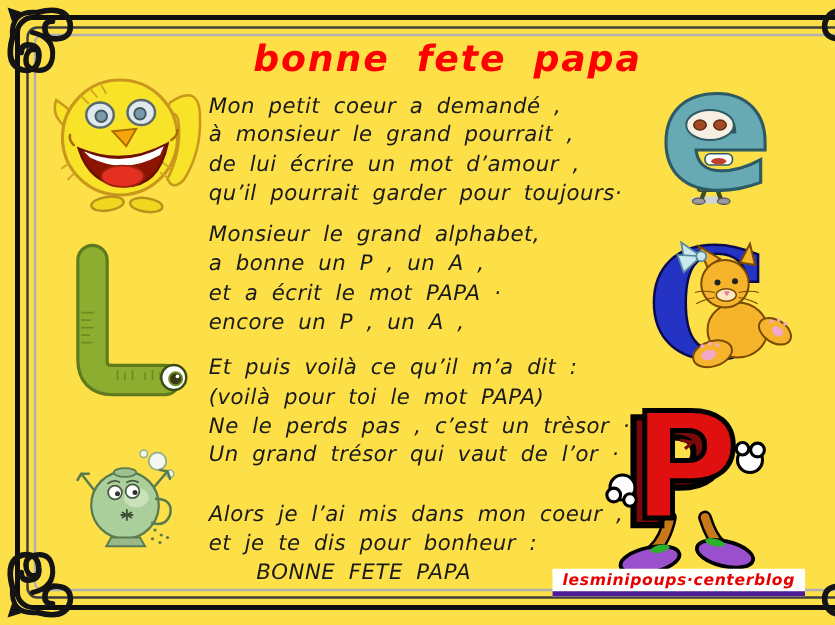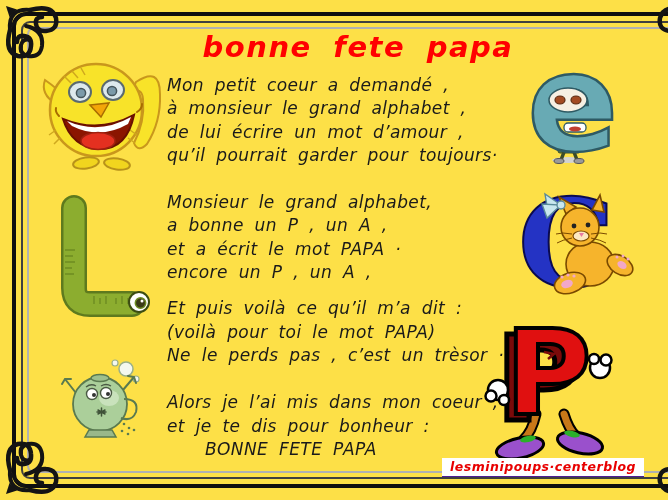--- a/index.html
+++ b/index.html
@@ -22,38 +22,38 @@
     position:absolute;left:0;right:0;top:30px;text-align:center;
     color:#ff0000;font-size:29px;font-style:italic;font-weight:600;
     letter-spacing:1.5px;word-spacing:10px;z-index:3;
   }
   
   .poem{
     position:absolute;left:167px;top:74px;width:345px;
     color:#1a1a1a;font-size:17px;font-style:italic;font-weight:500;
     line-height:23.3px;letter-spacing:0.4px;word-spacing:5px;z-index:3;
   }
-  .stanza-1{margin-bottom:24px;}
+  .stanza-1{margin-bottom:10px;}
   .stanza-2{margin-bottom:13px;}
   .stanza-3{margin-bottom:24px;}
   .closing{margin-left:38px;}
   
   .illu{position:absolute;z-index:1;}
   .illu-sun{left:34px;top:58px;}
   .illu-l{left:52px;top:192px;}
   .illu-teapot{left:56px;top:356px;}
   .illu-e{left:526px;top:64px;}
   .illu-c{left:518px;top:186px;}
   .illu-p{left:484px;top:308px;z-index:3;}
   
   .watermark{
     position:absolute;right:72px;bottom:23px;z-index:4;
     background:#ffffff;padding:1px 8px 2px 8px;
     color:#e80000;font-size:12.5px;font-style:italic;font-weight:bold;
-    letter-spacing:0.5px;border-bottom:1px solid #4c1d95;
+    letter-spacing:0.5px;border-bottom:4px solid #4c1d95;
   }
 </style>
 </head>
 <body>
 
 <div class="card">
 
   <svg width="0" height="0" style="position:absolute" aria-hidden="true">
     <defs>
       <g id="flourish">
@@ -83,34 +83,35 @@
     </svg>
   <svg class="corner br" viewBox="0 0 84 84">
       <use href="#flourish"></use>
     </svg>
 
   <div class="title">bonne fete papa</div>
 
   <div class="poem">
     <div class="stanza-1">
       <div>Mon petit coeur a demandé ,</div>
-      <div>à monsieur le grand alphabet ,</div>
+      <div>à monsieur le grand pourrait ,</div>
       <div>de lui écrire un mot d’amour ,</div>
       <div>qu’il pourrait garder pour toujours·</div>
     </div>
     <div class="stanza-2">
       <div>Monsieur le grand alphabet,</div>
       <div>a bonne un P , un A ,</div>
       <div>et a écrit le mot PAPA ·</div>
       <div>encore un P , un A ,</div>
     </div>
     <div class="stanza-3">
       <div>Et puis voilà ce qu’il m’a dit :</div>
       <div>(voilà pour toi le mot PAPA)</div>
       <div>Ne le perds pas , c’est un trèsor ·</div>
+      <div>Un grand trésor qui vaut de l’or ·</div>
     </div>
     <div class="stanza-4">
       <div>Alors je l’ai mis dans mon coeur ,</div>
       <div>et je te dis pour bonheur :</div>
     </div>
     <div class="closing">BONNE FETE PAPA</div>
   </div>
 
   <svg class="illu illu-sun" width="134" height="114" viewBox="0 0 134 114">
     <path d="M102 24 Q126 8 126 36 Q127 64 113 86 Q104 95 100 85 Q111 64 109 41 Q108 29 98 34 Z" fill="#f8e329" stroke="#c9971c" stroke-width="2"></path>

